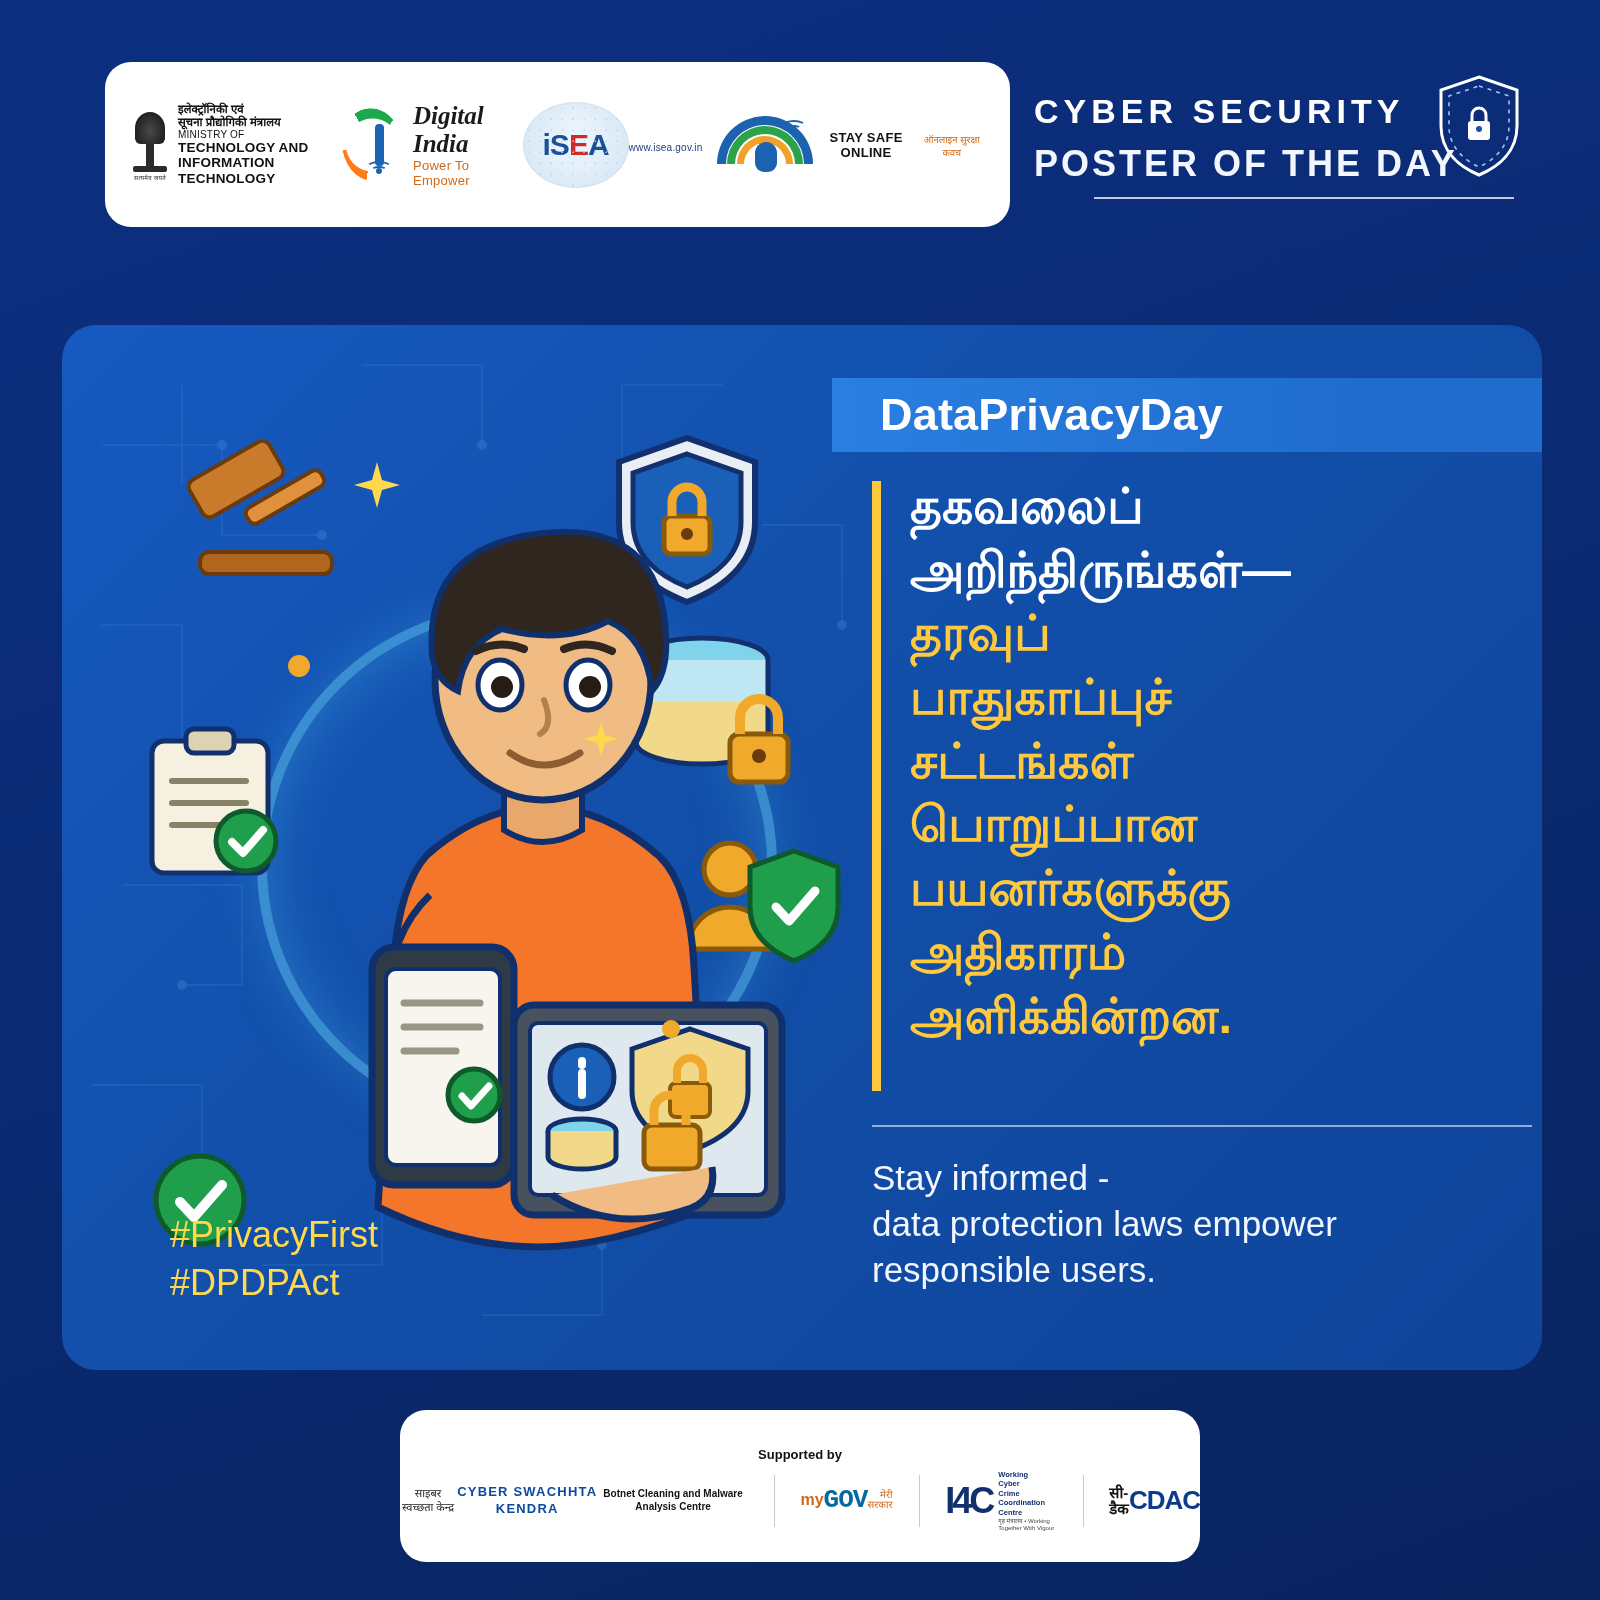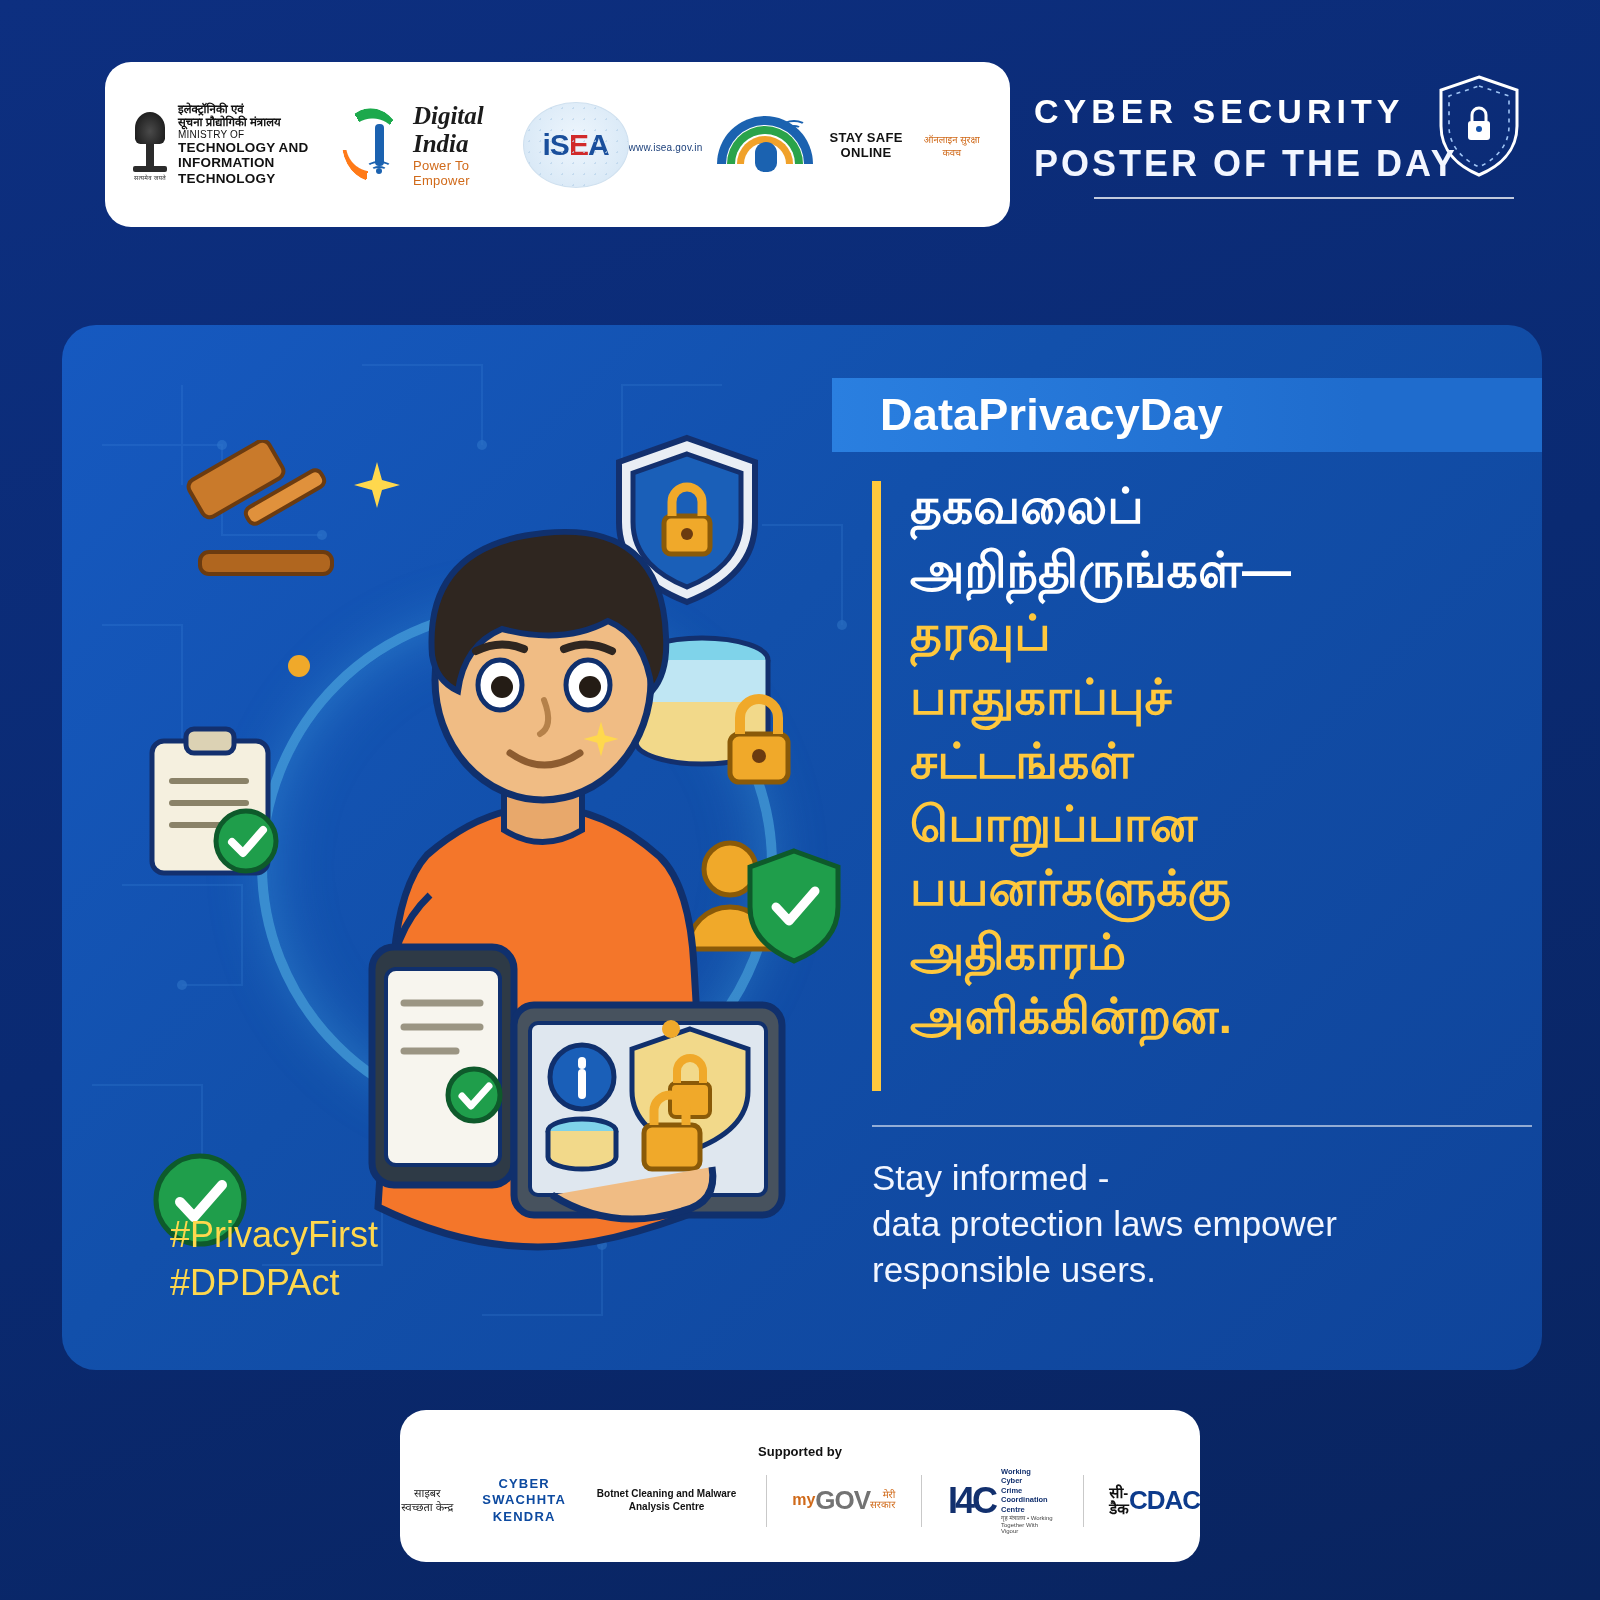--- a/index.html
+++ b/index.html
@@ -225,21 +225,21 @@
   .footer .sup { font-size: 13px; font-weight: 700; color: #111; margin-bottom: 8px; }
   .footer .row { display: flex; align-items: center; gap: 26px; }
   .fl { display: flex; align-items: center; }
   .csk { text-align: center; line-height: 1.25; }
   .csk .hi { font-size: 11px; color: #1b1b1b; }
   .csk .en { font-size: 13px; font-weight: 800; color: #0d4aa0; letter-spacing: 1.2px; }
   .csk .sub { font-size: 10px; font-weight: 700; color: #111; }
   .divider { width: 1px; height: 52px; background: #c9c9c9; }
   .mygov { text-align: right; line-height: 1.05; }
   .mygov .m1 { font-size: 16px; font-weight: 700; color: #d06a1a; }
-  .mygov .m2 { font-size: 26px; font-weight: 800; color: #737373; letter-spacing: -1px; }
+  .mygov .m2 { font-size: 26px; font-weight: 800; color: #0369a1; letter-spacing: -1px; font-family: Liberation Mono, monospace; }
   .mygov .m3 { font-size: 10px; color: #d06a1a; }
   .i4c { display: flex; align-items: center; gap: 6px; }
   .i4c .big { font-size: 36px; font-weight: 800; color: #12306e; letter-spacing: -3px; }
   .i4c .txt { font-size: 7.5px; line-height: 1.25; color: #12306e; font-weight: 700; }
   .i4c .sub2 { font-size: 6px; color: #444; }
   .cdac { text-align: left; line-height: 1.05; }
   .cdac .c1 { font-size: 15px; font-weight: 800; color: #111; }
   .cdac .c2 { font-size: 26px; font-weight: 800; color: #0d3b8c; letter-spacing: -1px; }
 
   

